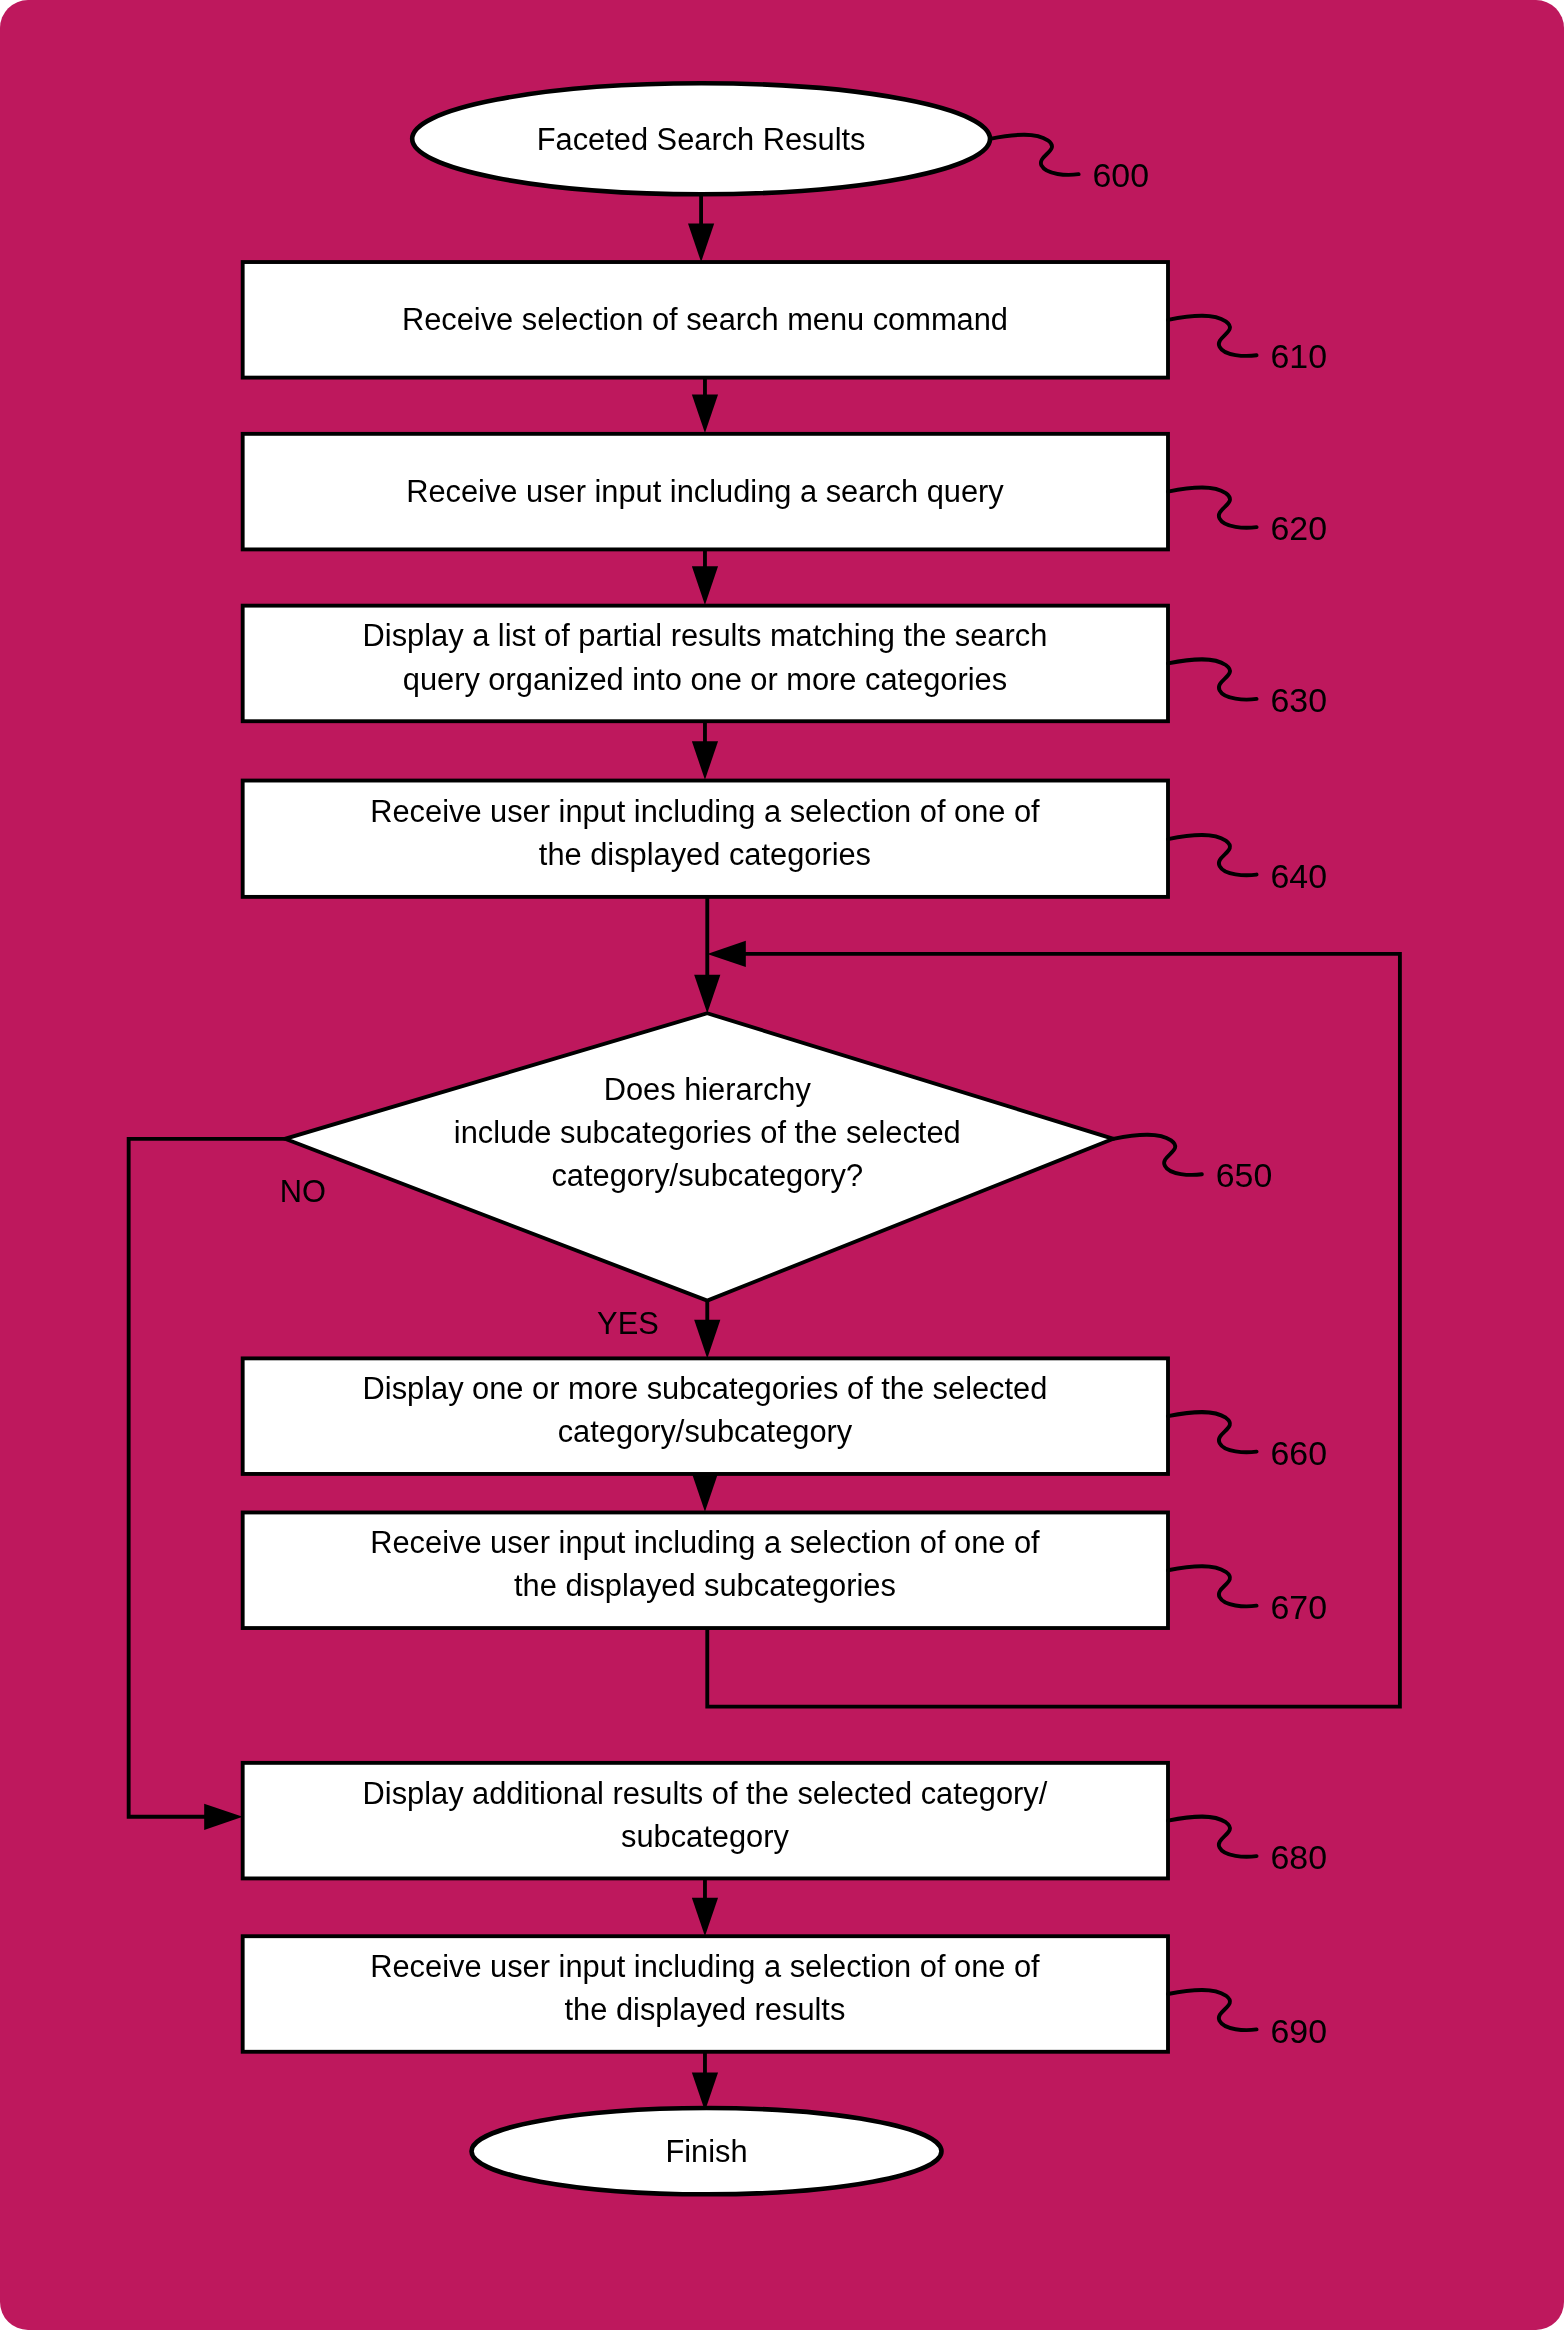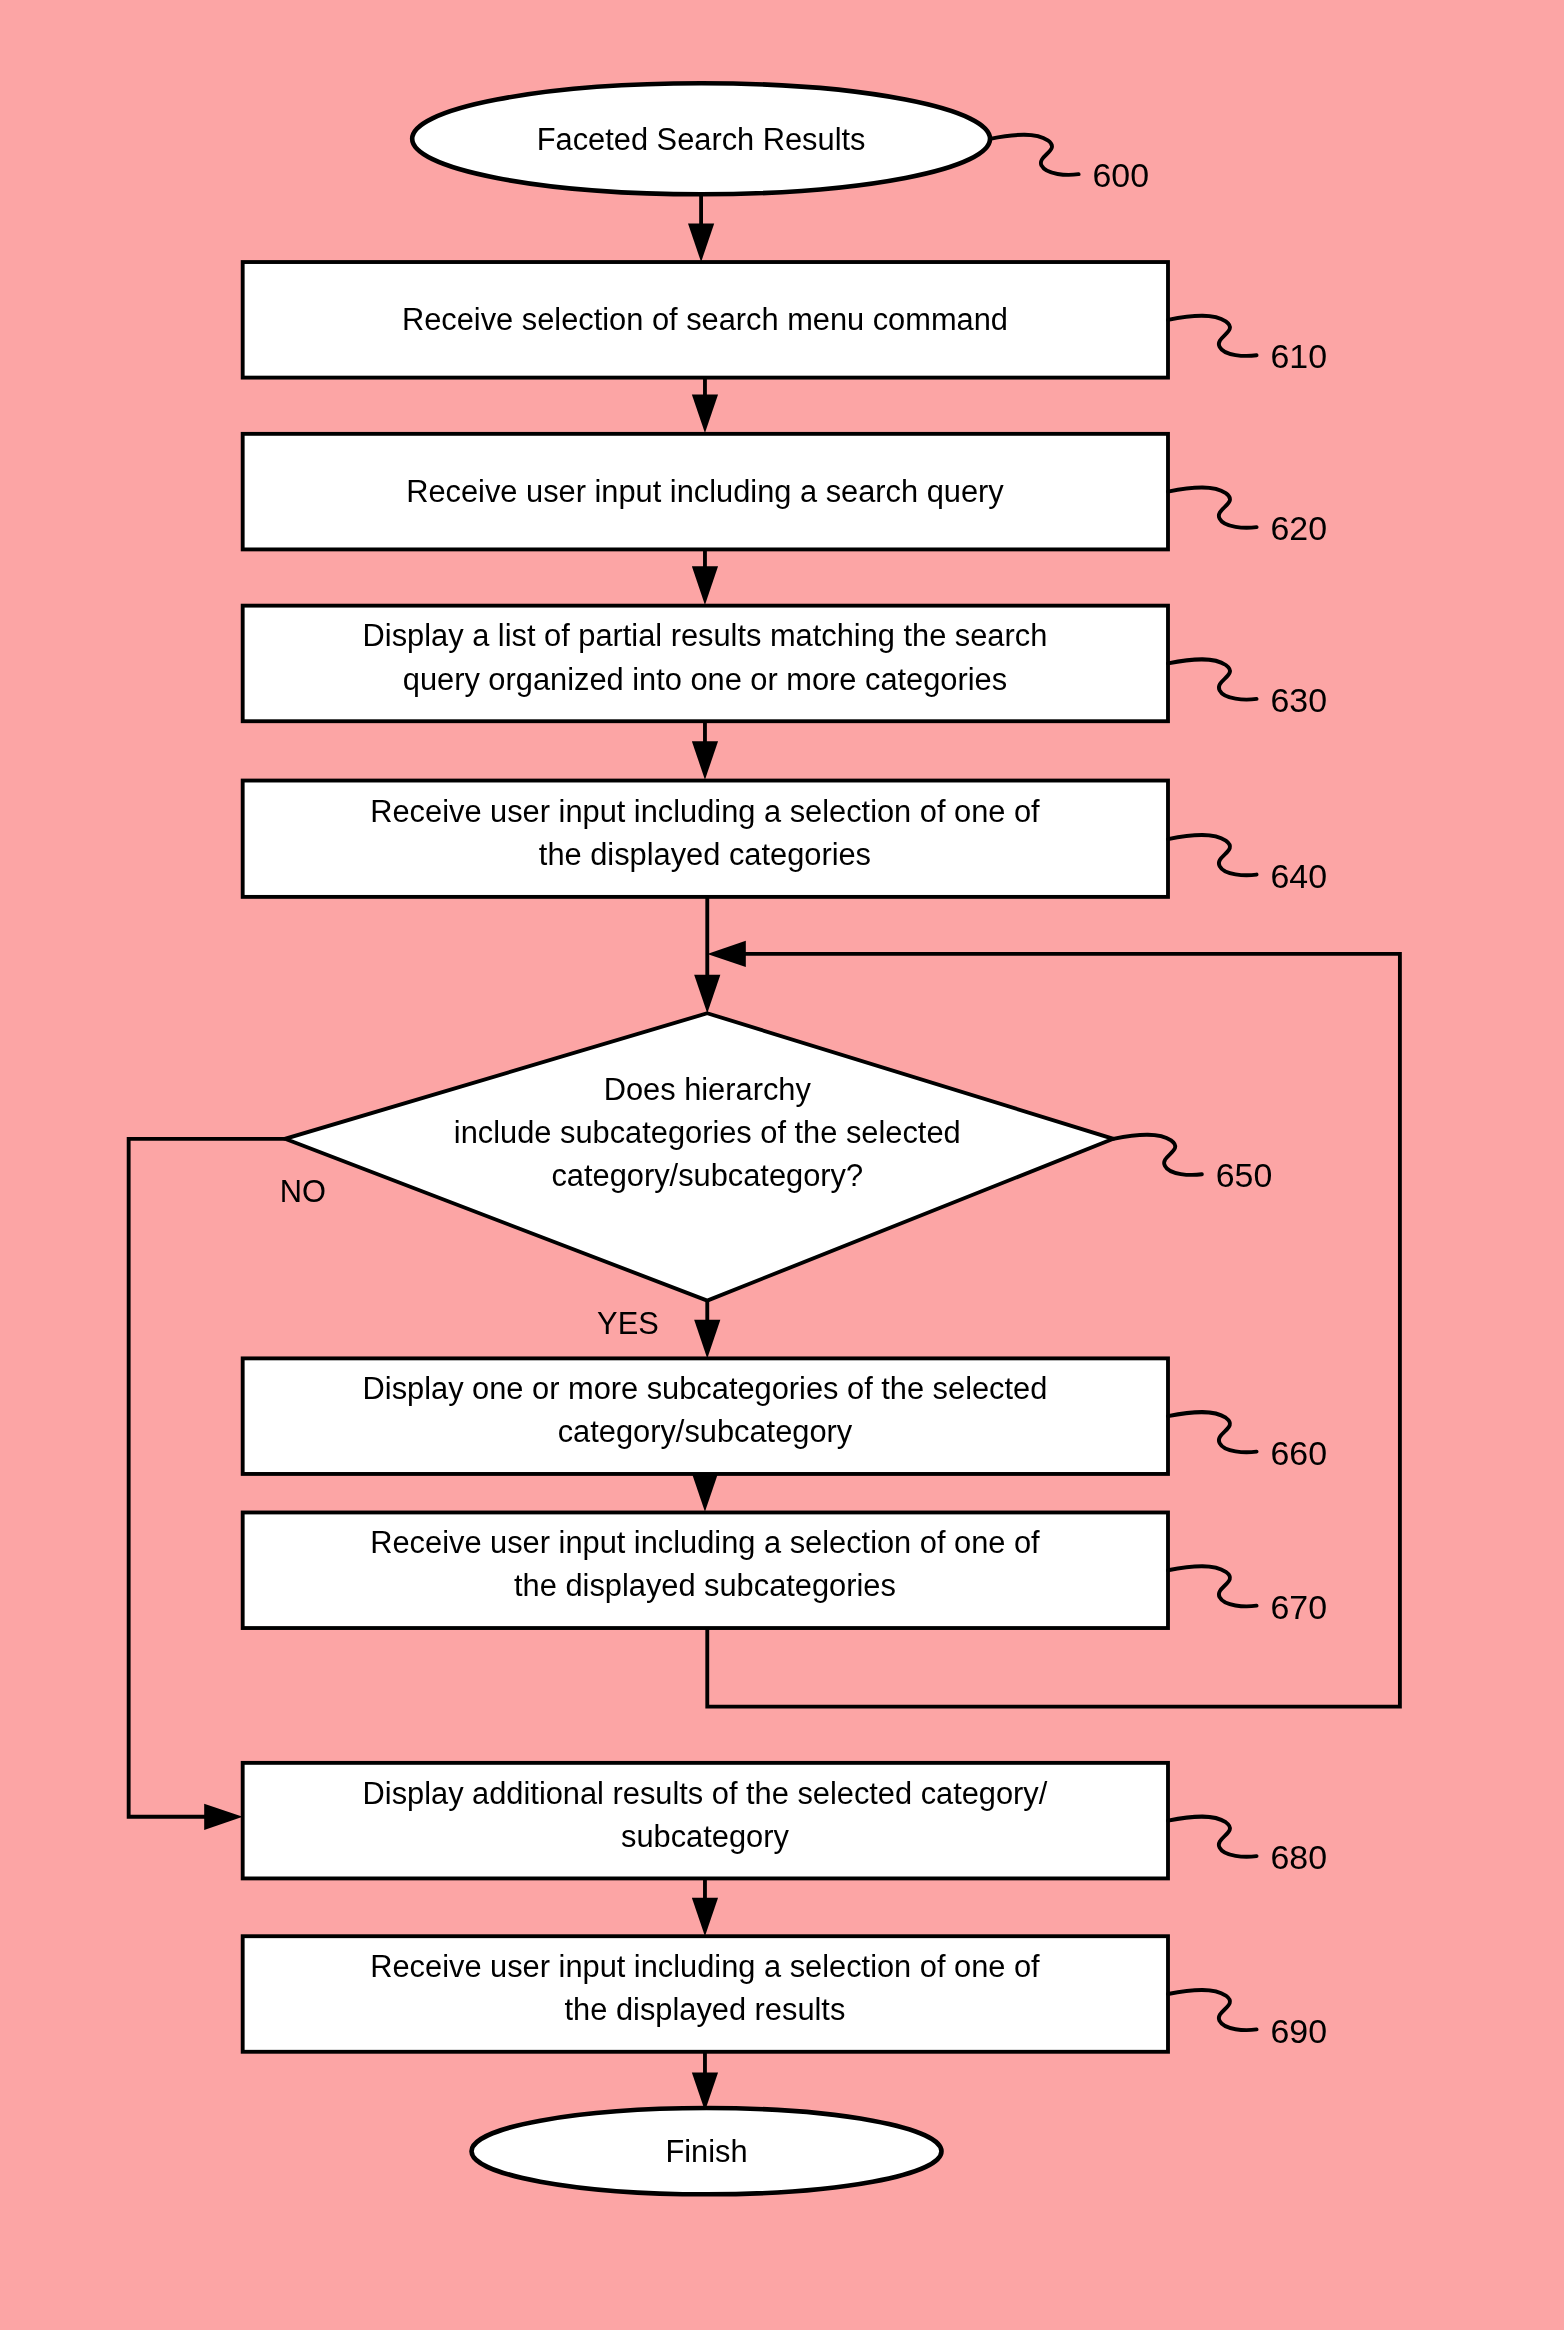--- a/index.html
+++ b/index.html
@@ -9,22 +9,23 @@
     background: #ffffff;
   }
   body {
     font-family: "Liberation Sans", sans-serif;
     color: #000000;
   }
   #figure-root {
     position: relative;
     width: 1564px;
     height: 2330px;
-    background: #fca5a5;
+    background: #be185d;
     overflow: hidden;
+    border-radius: 28px;
   }
   #flow-svg {
     position: absolute;
     left: 0;
     top: 0;
     width: 1564px;
     height: 2330px;
     display: block;
   }
   .node-shape {

